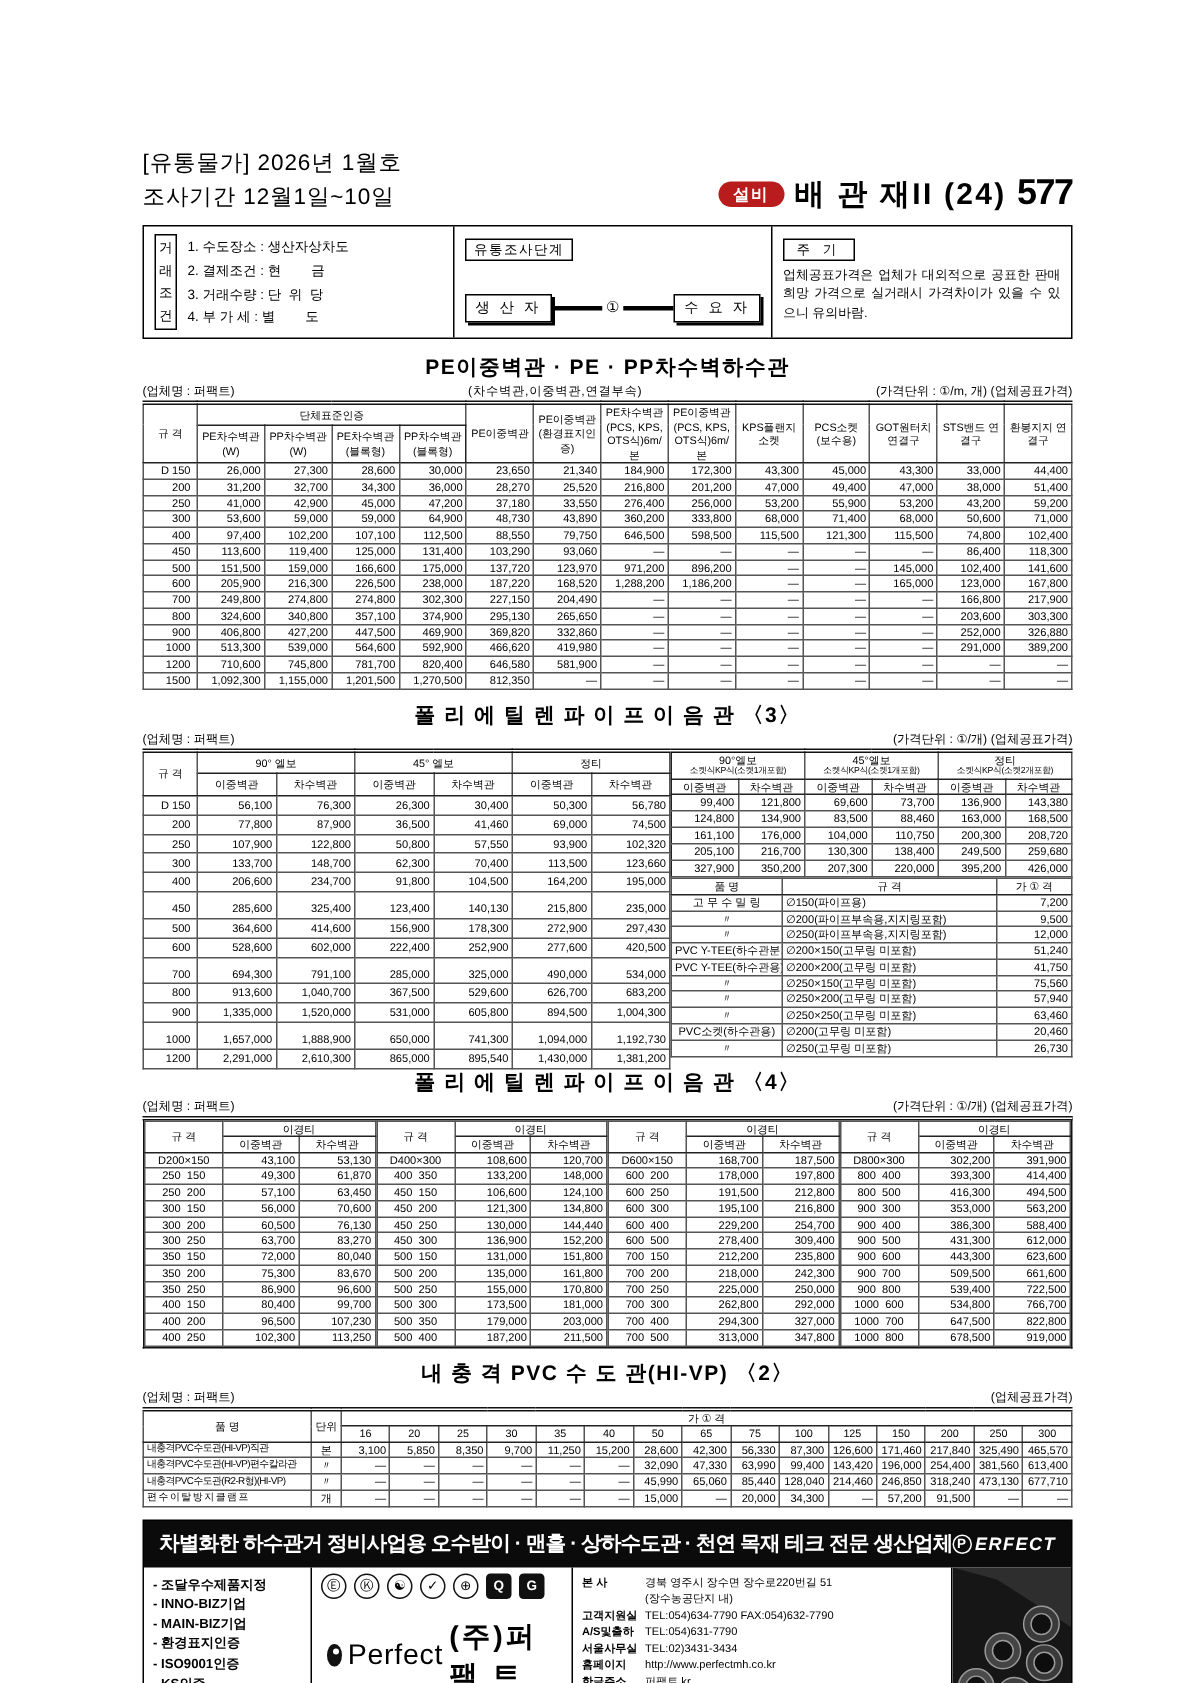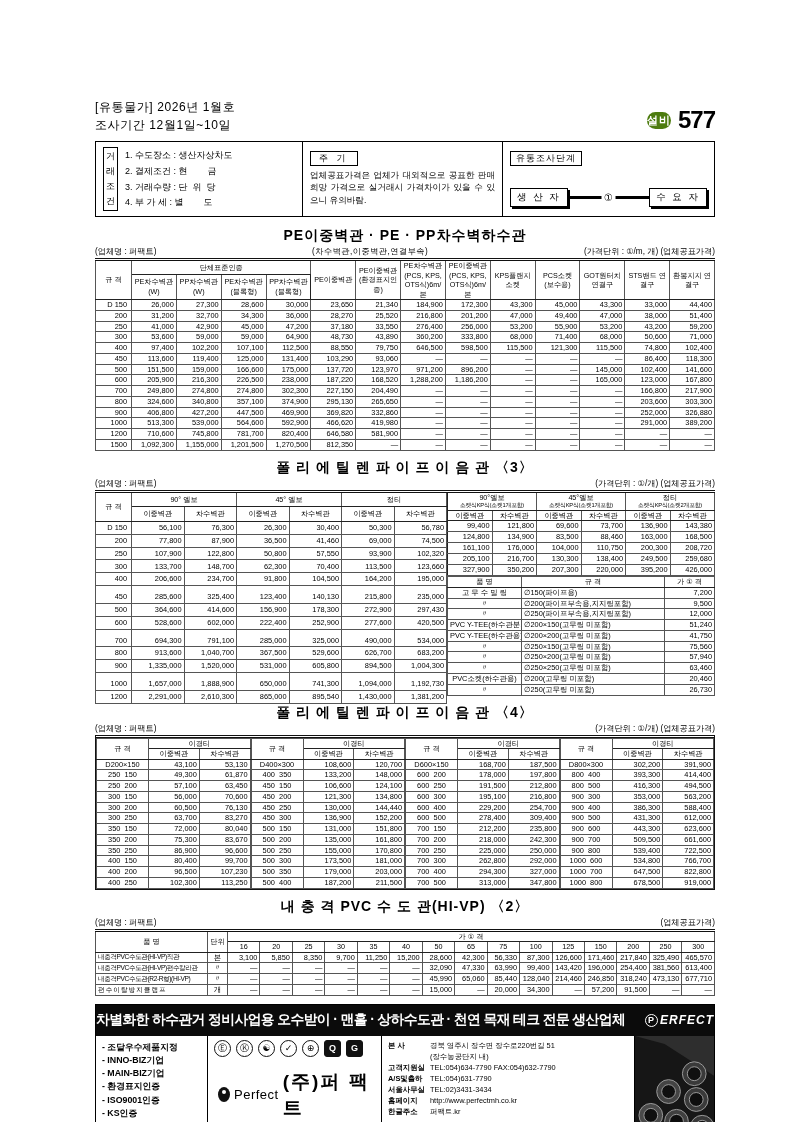--- a/index.html
+++ b/index.html
@@ -2,23 +2,23 @@
 <html><head>
 <meta charset="utf-8">
 <style>
   *{box-sizing:border-box;margin:0;padding:0}
   html,body{background:#fff}
   body{width:793px;height:1122px;font-family:"Liberation Sans","DejaVu Sans",sans-serif;color:#000;position:relative;overflow:hidden}
   .page{width:793px;height:1122px;padding:98px 78px 0 95px}
 
   
   .masthead{display:flex;justify-content:space-between;align-items:flex-end;margin-bottom:7px}
-  .mh-left{font-size:12px;line-height:1.5;letter-spacing:.6px}
+  .mh-left{font-size:15px;line-height:1.5;letter-spacing:.6px}
   .mh-right{display:flex;align-items:center;gap:7px}
-  .badge{background:#4d7c0f;color:#fff;border-radius:10px;padding:1px 0;font-size:11px;font-weight:bold;letter-spacing:1px}
+  .badge{background:#b91c1c;color:#fff;border-radius:10px;padding:1px 10px;font-size:11px;font-weight:bold;letter-spacing:1px}
   .mh-title{font-size:20px;font-weight:bold;letter-spacing:1.5px}
   .mh-page{font-size:24px;font-weight:bold;letter-spacing:-1px}
 
   
   .info-row{display:flex;border:1.5px solid #000;margin-bottom:10px;height:76px}
   .info-cell{padding:5px 7px;position:relative}
   .info-cell + .info-cell{border-left:1.2px solid #000}
   .cond-box{width:206px;display:flex;gap:7px}
   .cond-label{border:1px solid #000;width:15px;display:flex;flex-direction:column;justify-content:space-between;align-items:center;padding:2px 0;font-size:9px}
   .cond-items{font-size:9px;line-height:1.75;white-space:pre;padding-top:1px}
@@ -62,83 +62,84 @@
   .t3-wrap{display:flex}
   .t3-wrap table{flex:1}
   .t3-wrap table + table{border-left:1.8px solid #222}
 
   
   .t4 td{height:10.5px}
   .t4 .name{font-size:6.6px;letter-spacing:-0.4px;text-align:left;white-space:nowrap}
 
   
   .ad{border:1px solid #000;margin-top:6px}
-  .ad-banner{background:#0b0b0b;color:#fff;display:flex;align-items:center;justify-content:space-between;padding:4px 0;height:31px}
+  .ad-banner{background:#0b0b0b;color:#fff;display:flex;align-items:center;justify-content:center;padding:4px 12px;height:31px}
   .ad-banner .txt{font-size:13.8px;font-weight:bold;letter-spacing:-0.6px;white-space:nowrap}
   .ad-brand{font-size:12px;font-style:italic;font-weight:bold;letter-spacing:1px;display:flex;align-items:center;gap:2px}
   .brand-p{display:inline-flex;width:13px;height:13px;border:1.4px solid #fff;border-radius:50%;align-items:center;justify-content:center;font-size:9px;font-style:normal}
   .ad-body{display:flex}
   .ad-main{flex:1;display:flex;flex-direction:column}
   .ad-mid{display:flex;flex:1}
   .ad-left{width:112px;border-right:1px solid #000;padding:5px 6px;font-size:8.8px;font-weight:bold;line-height:1.5;white-space:nowrap}
   .ad-center{flex:1;padding:4px 6px;display:flex;flex-direction:column;justify-content:space-between}
   .ad-marks{display:flex;gap:5px;align-items:center}
   .mark{width:17px;height:17px;border:1.3px solid #111;border-radius:50%;display:flex;align-items:center;justify-content:center;font-size:9px}
   .mark.square{border-radius:3px;background:#111;color:#fff;font-weight:bold}
   .ad-logo{display:flex;align-items:center;gap:4px;padding-left:4px}
   .logo-dot{width:15px;height:15px;border-radius:50%;background:#111;position:relative;display:inline-block}
   .logo-dot::after{content:"";position:absolute;left:4px;top:3px;width:4px;height:4px;border-radius:50%;background:#fff}
-  .logo-en{font-size:13px;letter-spacing:.5px}
+  .logo-en{font-size:19px;letter-spacing:.5px}
   .logo-kr{font-size:19px;font-weight:bold;letter-spacing:2px}
   .ad-contact{width:253px;border-left:1px solid #000;padding:4px 6px;font-size:7.4px;line-height:1.5}
   .contact-row{display:flex;gap:4px;white-space:nowrap}
   .c-label{font-weight:bold;min-width:38px;text-align:justify}
   .ad-products{background:#0b0b0b;color:#fff;font-size:8.6px;font-weight:bold;padding:4px 6px;white-space:nowrap;letter-spacing:-0.2px}
   .ad-photo{width:80px;border-left:1px solid #000}
   .ad-photo svg{display:block;width:100%;height:100%}
 </style>
 </head>
 <body>
 
 <div class="page">
 
   <div class="masthead">
     <div class="mh-left">
       <div>[유통물가] 2026년 1월호</div>
       <div>조사기간 12월1일~10일</div>
     </div>
     <div class="mh-right">
       <span class="badge">설비</span>
+      <span class="mh-title">배 관 재II (24)</span>
       <span class="mh-page">577</span>
     </div>
   </div>
 
   <div class="info-row">
     <div class="info-cell cond-box">
       <div class="cond-label" id="cond-label">
           <span>거</span>
           <span>래</span>
           <span>조</span>
           <span>건</span>
         </div>
       <div class="cond-items" id="cond-items"><div>1. 수도장소 : 생산자상차도</div><div>2. 결제조건 : 현        금</div><div>3. 거래수량 : 단  위  당</div><div>4. 부 가 세 : 별        도</div></div>
     </div>
-    <div class="info-cell note-box">
-      <div class="note-label">주 기</div>
-      <div class="note-text">업체공표가격은 업체가 대외적으로 공표한 판매희망 가격으로 실거래시 가격차이가 있을 수 있으니 유의바람.</div>
-    </div>
     <div class="info-cell dist-box">
       <div class="dist-label">유통조사단계</div>
       <div class="flow">
         <span class="node">생 산 자</span>
         <span class="flow-line">
           <span class="flow-step">①</span>
         </span>
         <span class="node">수 요 자</span>
       </div>
+    </div>
+    <div class="info-cell note-box">
+      <div class="note-label">주 기</div>
+      <div class="note-text">업체공표가격은 업체가 대외적으로 공표한 판매희망 가격으로 실거래시 가격차이가 있을 수 있으니 유의바람.</div>
     </div>
   </div>
 
   <div class="section">
     <div class="tbl-title">PE이중벽관 · PE · PP차수벽하수관</div>
     <div class="tbl-meta">
       <span>(업체명 : 퍼팩트)</span>
       <span class="mid">(차수벽관,이중벽관,연결부속)</span>
       <span>(가격단위 : ①/m, 개) (업체공표가격)</span>
     </div>

